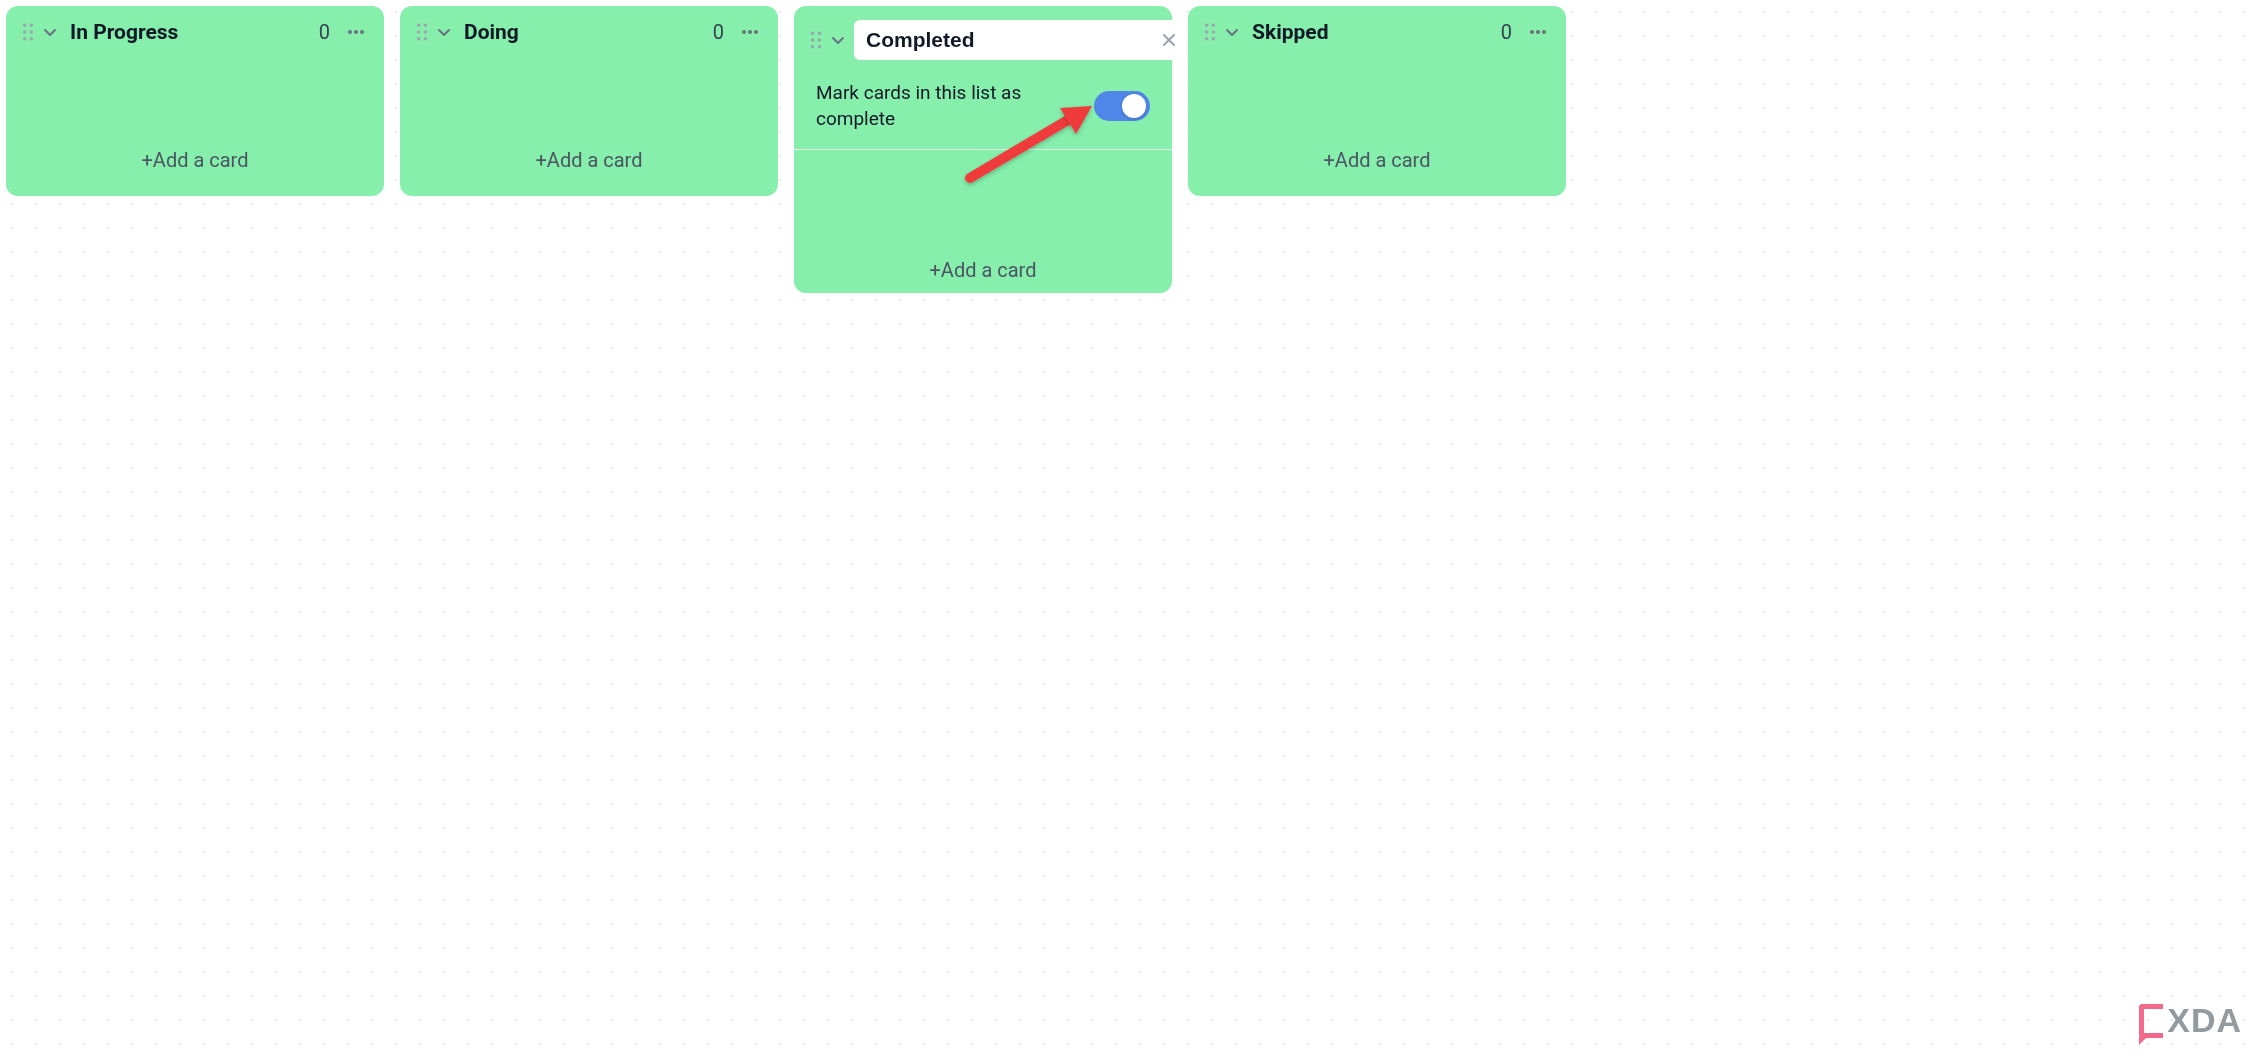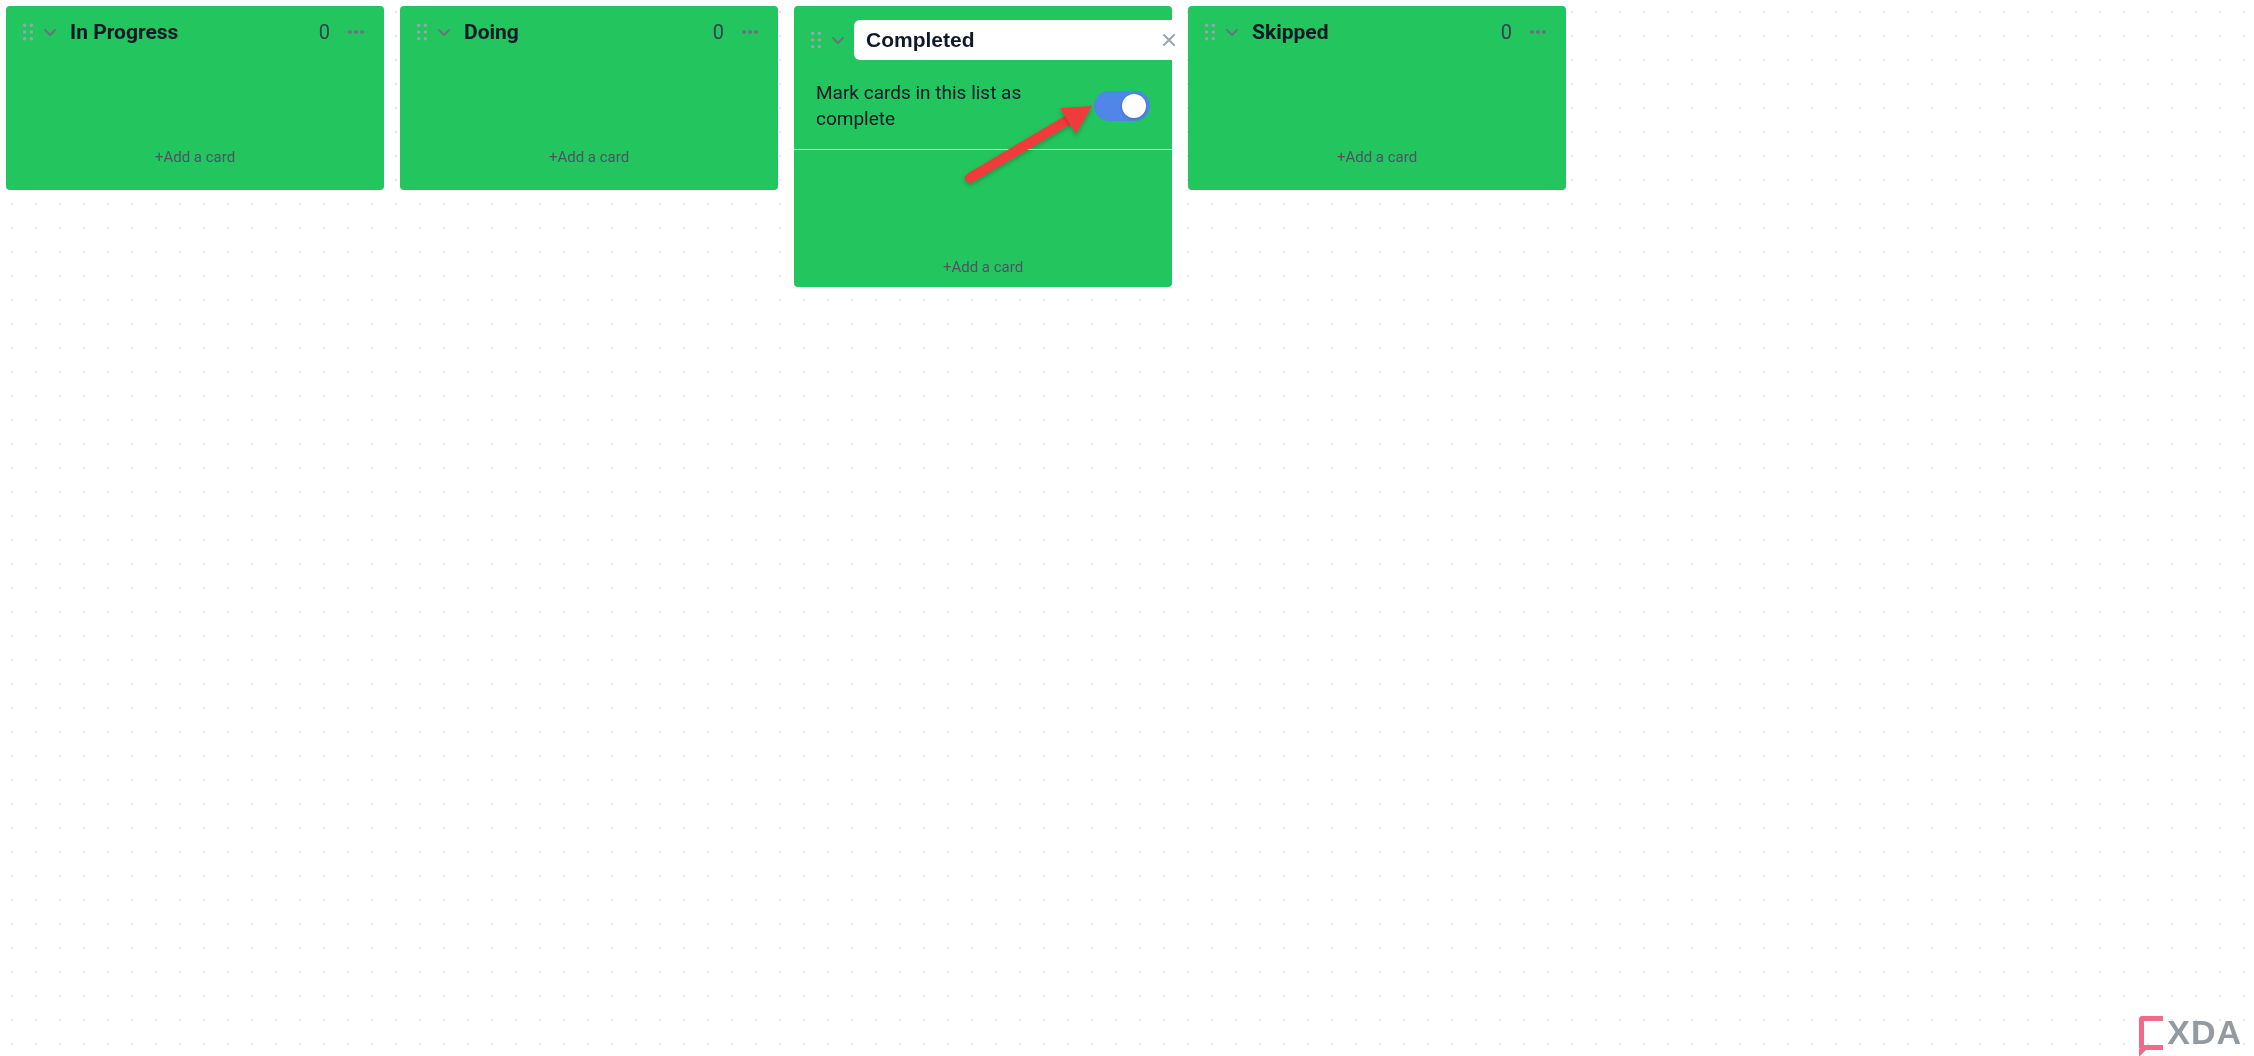--- a/index.html
+++ b/index.html
@@ -16,22 +16,22 @@
       padding: 6px;
       min-height: 100vh;
       position: relative;
     }
     .board {
       display: flex;
       gap: 16px;
       align-items: flex-start;
     }
     .list {
-      background: #22c55e;
-      border-radius: 4px;
+      background: #86efac;
+      border-radius: 12px;
       width: 378px;
       flex-shrink: 0;
       padding-bottom: 18px;
     }
     .list-header {
       display: flex;
       align-items: center;
       padding: 14px 16px 8px 16px;
       gap: 8px;
     }
@@ -143,40 +143,40 @@
       background: #ffffff;
       border-radius: 50%;
       top: 3px;
       right: 4px;
       box-shadow: 0 1px 3px rgba(0,0,0,0.2);
     }
     .add-card {
       text-align: center;
       padding: 20px 0 6px 0;
       color: #4b5563;
-      font-size: 15px;
+      font-size: 20px;
       cursor: pointer;
     }
     .list.expanded {
       padding-bottom: 5px;
     }
     .list.expanded .add-card {
       padding-top: 108px;
     }
     .list.regular .add-card {
       padding-top: 96px;
     }
     .annotation-arrow {
       position: absolute;
       pointer-events: none;
     }
     .watermark {
       position: fixed;
       right: 12px;
-      bottom: 4px;
+      bottom: 16px;
       display: flex;
       align-items: center;
       gap: 4px;
       opacity: 0.9;
     }
     .watermark .bracket {
       width: 24px;
       height: 34px;
       border: 5px solid #f05a7e;
       border-right: none;

